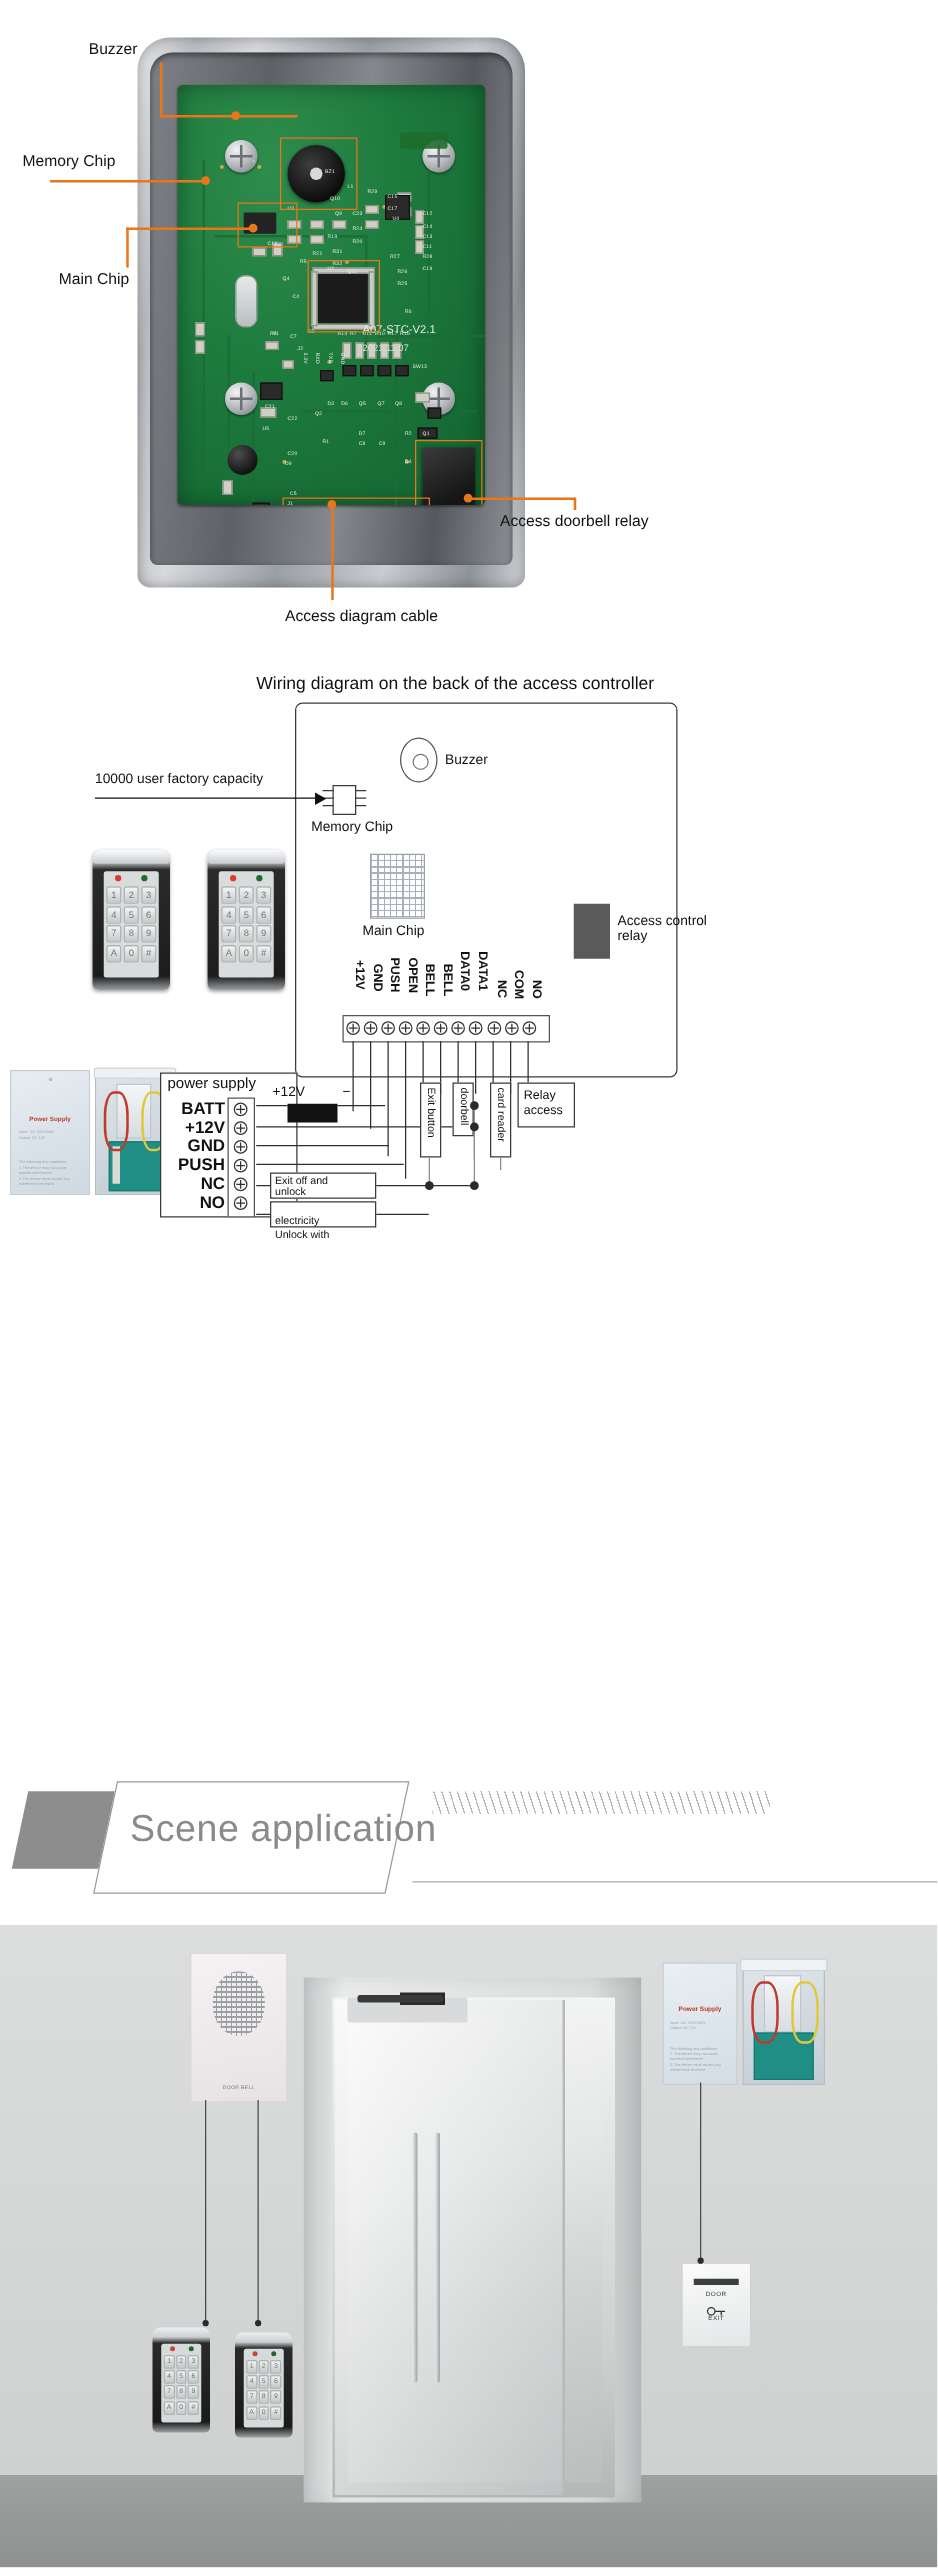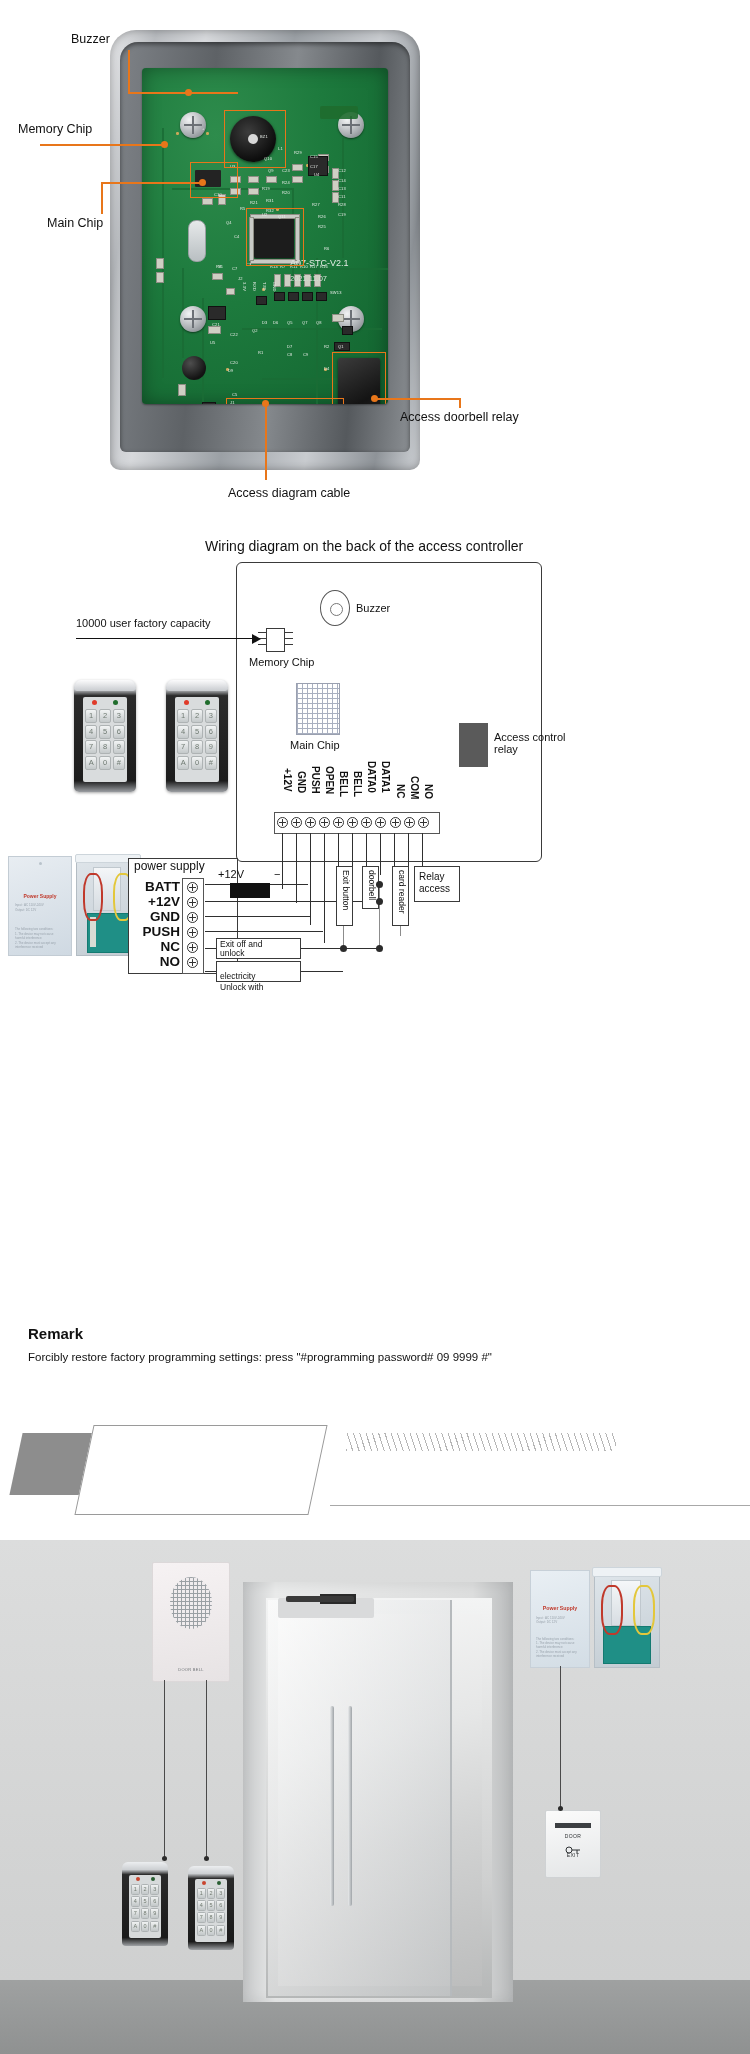--- a/index.html
+++ b/index.html
@@ -609,28 +609,25 @@
     <div class="wire g" style="left:343px;top:406px;width:1.3px;height:24px;"></div>
     <div class="wire g" style="left:379px;top:364px;width:1.3px;height:66px;"></div>
     <div class="wire g" style="left:400px;top:406px;width:1.3px;height:10px;"></div>
     <div class="wire g" style="left:379px;top:389px;width:1.3px;height:18px;"></div>
     <div class="jdot" style="left:376px;top:361px;"></div>
     <div class="jdot" style="left:376px;top:378px;"></div>
     <div class="jdot" style="left:376px;top:425px;"></div>
     <div class="jdot" style="left:340px;top:425px;"></div>
   </div>
 
-  <div id="remark-section">
-    <div class="remark-h">Remark</div>
-    <div class="remark-p">Forcibly restore factory programming settings: press "#programming password# 09 9999 #"</div>
-  </div>
 
   <div id="banner-section">
     <div class="bn-quad"></div>
     <div class="bn-outline"></div>
+    <div class="bn-title">Scene application</div>
     <div class="bn-hatch"></div>
     <div class="bn-rule"></div>
   </div>
 
   <div id="scene-section">
     <div class="sc-wall"></div>
     <div class="sc-floor"></div>
 
     <div class="sc-doorframe"></div>
     <div class="sc-doorway"></div>

